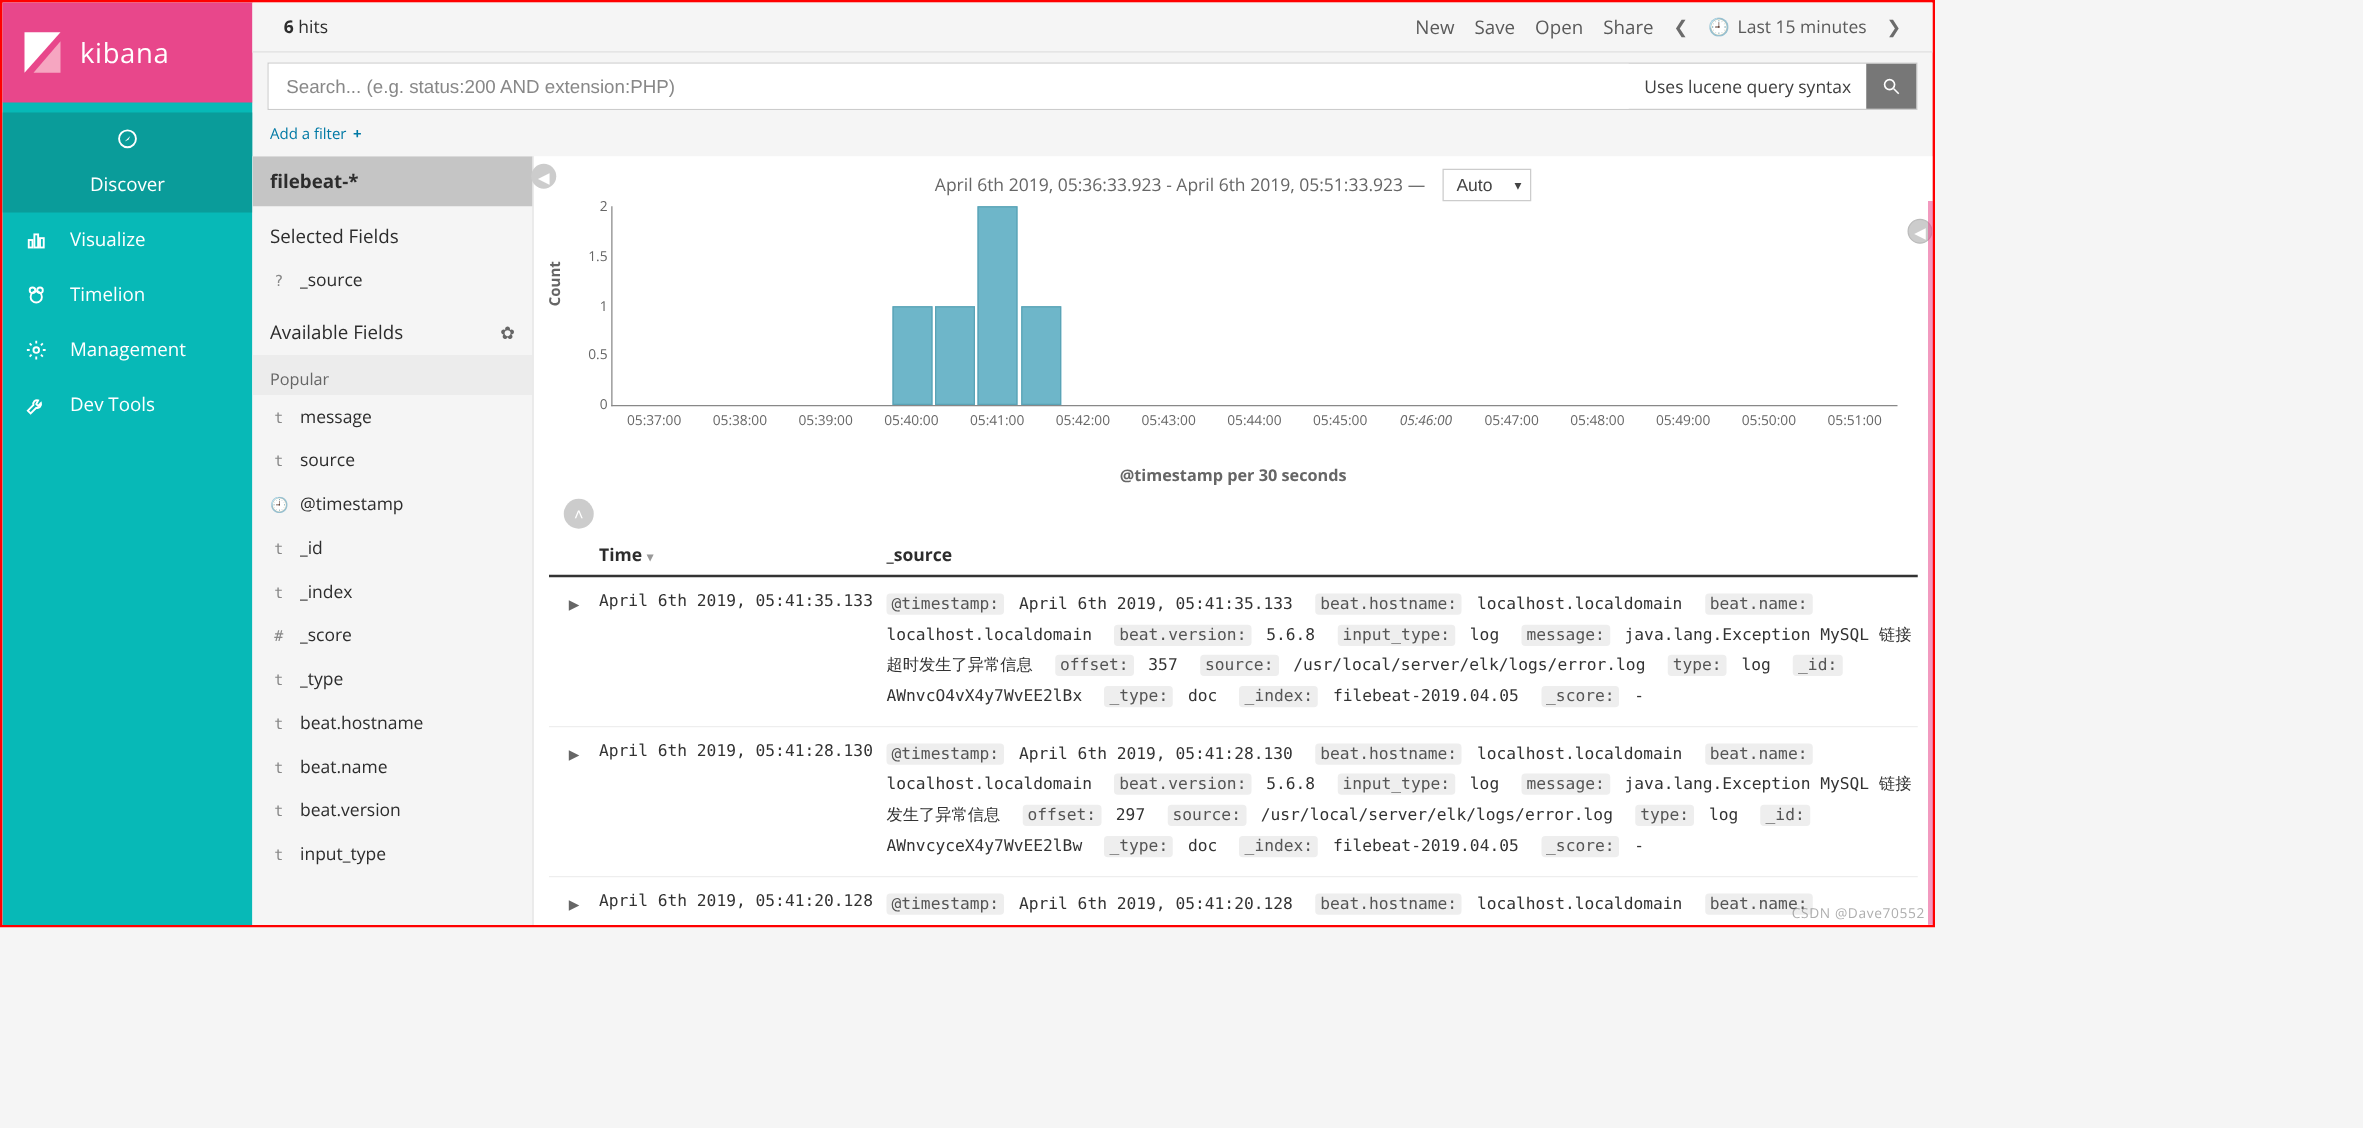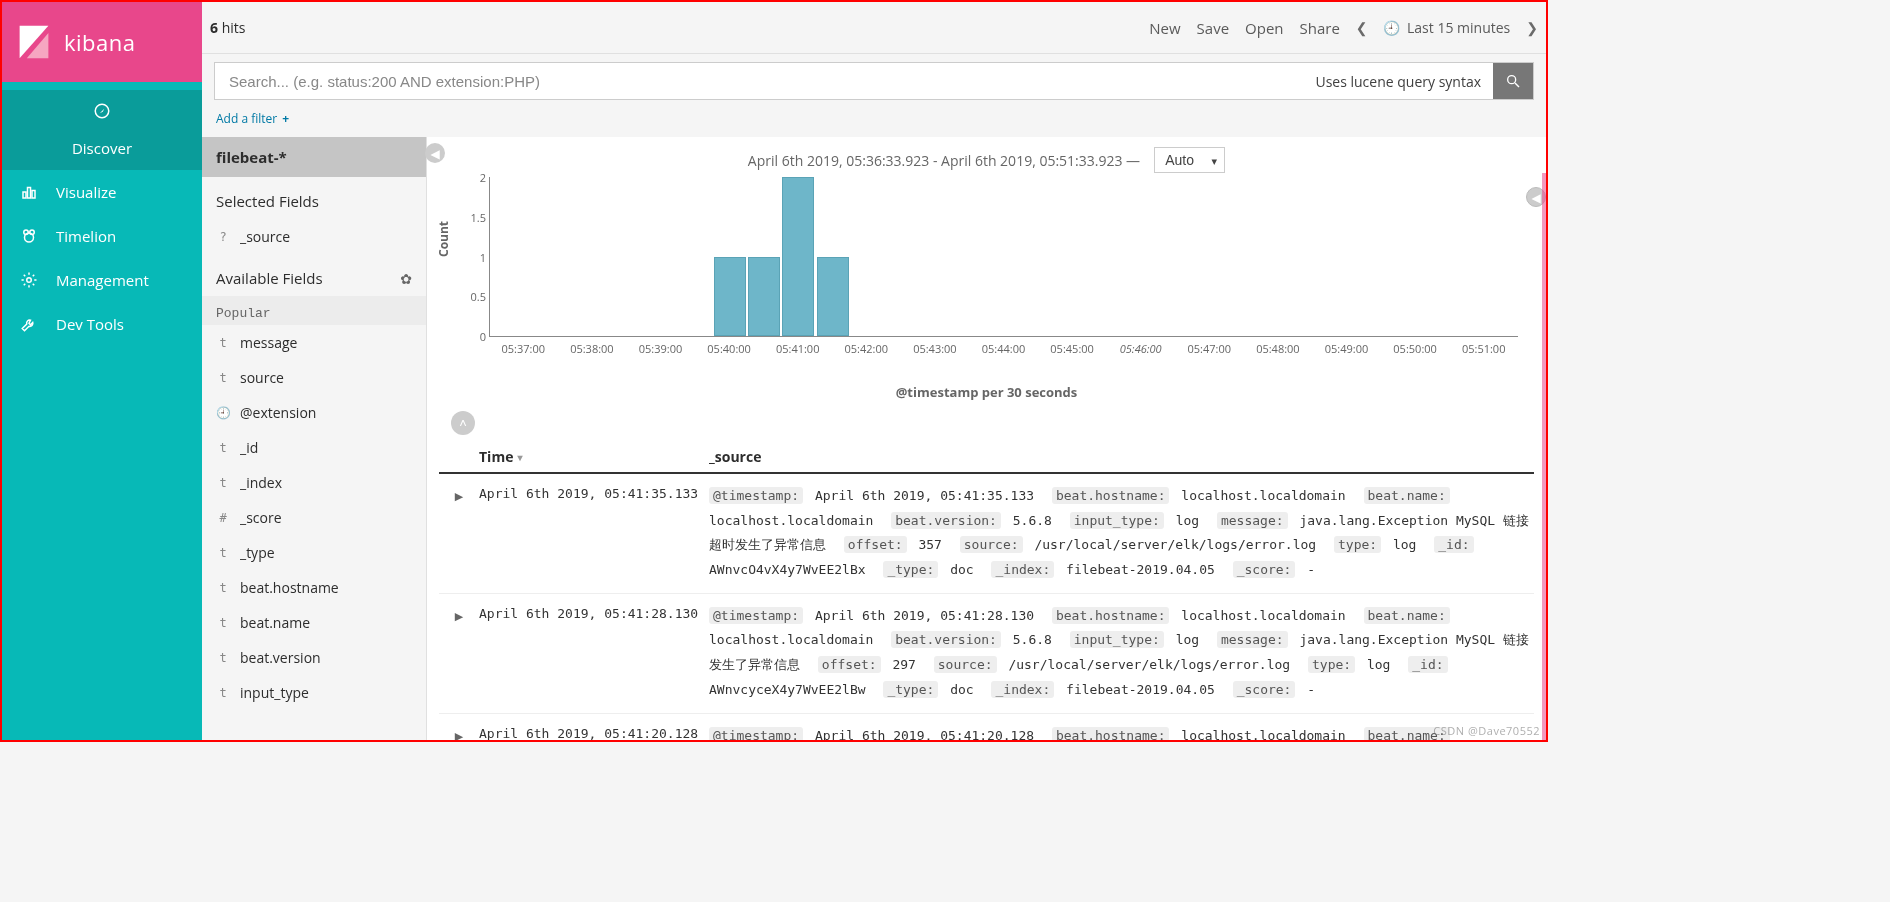--- a/index.html
+++ b/index.html
@@ -12,21 +12,21 @@
 .logo-mark { width: 36px; height: 36px; }
 .logo-text { font-size: 22px; font-weight: 400; letter-spacing: 0.5px; }
 .nav { list-style: none; padding: 8px 0; }
 .nav li { display: flex; align-items: center; gap: 18px; padding: 12px 18px; cursor: pointer; font-size: 15px; }
 .nav li.active { background: #0a9c9a; flex-direction: column; }
 .nav .icon { width: 18px; height: 18px; display: inline-flex; align-items: center; justify-content: center; }
 .nav svg { stroke: #fff; fill: none; stroke-width: 2; }
 
 
 .main { flex: 1; display: flex; flex-direction: column; background: #f5f5f5; min-width: 0; }
-.topbar { display: flex; align-items: center; height: 52px; padding: 0 8px; background:#f5f5f5; border-bottom: 1px solid #e0e0e0; gap: 16px; }
+.topbar { display: flex; align-items: center; height: 40px; padding: 0 25px; background:#f5f5f5; border-bottom: 1px solid #e0e0e0; gap: 16px; }
 .hits { font-size: 14px; color: #2d2d2d; }
 .hits strong { font-weight: 700; }
 .topbar-spacer { flex: 1; }
 .topbar-link { color: #5a5a5a; cursor: pointer; font-size:15px; }
 .topbar-icon { color: #6b6b6b; cursor:pointer; }
 .time-btn { display:flex; align-items:center; gap:6px; color:#5a5a5a; cursor:pointer;}
 .searchbar { display:flex; align-items:stretch; margin: 8px 12px 0 12px; height: 38px; border:1px solid #ccc; background:#fff;}
 .searchbar input { flex:1; border:none; padding: 0 14px; font-size:15px; outline:none; color:#333;}
 .searchbar input::placeholder { color:#888;}
 .lucene-hint { display:flex; align-items:center; padding:0 12px; color:#404040; font-size:14px; cursor:pointer;}
@@ -35,21 +35,21 @@
 .add-filter .plus{ font-weight:bold; margin-left:2px;}
 
 .workspace { flex:1; display:flex; min-height:0;}
 .fields-panel { width:225px; background:#f5f5f5; border-right:1px solid #e0e0e0; overflow-y:auto;}
 .index-header { background:#c5c5c5; padding:10px 14px; font-weight:700; font-size:15px; color:#2d2d2d;}
 .section-title { padding:14px 14px 8px 14px; font-size:15px; color:#2d2d2d;}
 .section-title.row { display:flex; align-items:center; justify-content:space-between;}
 .gear { color:#666; cursor:pointer; font-size:14px;}
 .field-item { display:flex; align-items:center; gap:10px; padding:8px 14px; font-size:14px; color:#2d2d2d; cursor:pointer;}
 .type-badge { width:14px; font-family:monospace; font-size:12px; color:#888; text-align:center;}
-.subhead { padding:10px 14px 4px 14px; font-size:13px; color:#666; background:#ececec;font-family:Liberation Mono, monospace;}
+.subhead { padding:10px 14px 4px 14px; font-size:13px; color:#666; background:#ececec;}
 
 .results { flex:1; display:flex; flex-direction:column; min-width:0; background:#fff; position:relative;}
 .collapse-handle { position:absolute; left:-2px; top:6px; width:20px; height:20px; background:#ccc; border-radius:50%; display:flex; align-items:center; justify-content:center; color:#fff; font-size:12px; cursor:pointer;}
 .expand-right { position:absolute; right:0; top:50px; width:20px; height:20px; background:#ccc; border:1px solid #bbb; border-radius:50%; display:flex; align-items:center; justify-content:center; color:#fff; font-size:12px; cursor:pointer;}
 .right-edge { position:absolute; right:0; top:36px; bottom:0; width:4px; background:#e8478b; opacity:0.55;}
 
 .chart-header { display:flex; align-items:center; justify-content:center; gap:14px; padding:10px 18px 0 18px; color:#666; font-size:14px;}
 .interval-select { border:1px solid #ccc; padding:4px 30px 4px 10px; font-size:14px; color:#444; background:#fff; appearance:none; position:relative;}
 .select-wrap{ position:relative;}
 .select-wrap::after{content:"▾"; position:absolute; right:8px; top:6px; color:#444; pointer-events:none; font-size:11px;}
@@ -199,21 +199,21 @@
               <span>message</span>
             </div>
             <div class="field-item">
               <span class="type-badge">t</span>
               <span>source</span>
             </div>
           </div>
         <div id="available-fields">
             <div class="field-item">
               <span class="type-badge">🕘</span>
-              <span>@extension</span>
+              <span>@timestamp</span>
             </div>
             <div class="field-item">
               <span class="type-badge">t</span>
               <span>_id</span>
             </div>
             <div class="field-item">
               <span class="type-badge">t</span>
               <span>_index</span>
             </div>
             <div class="field-item">

